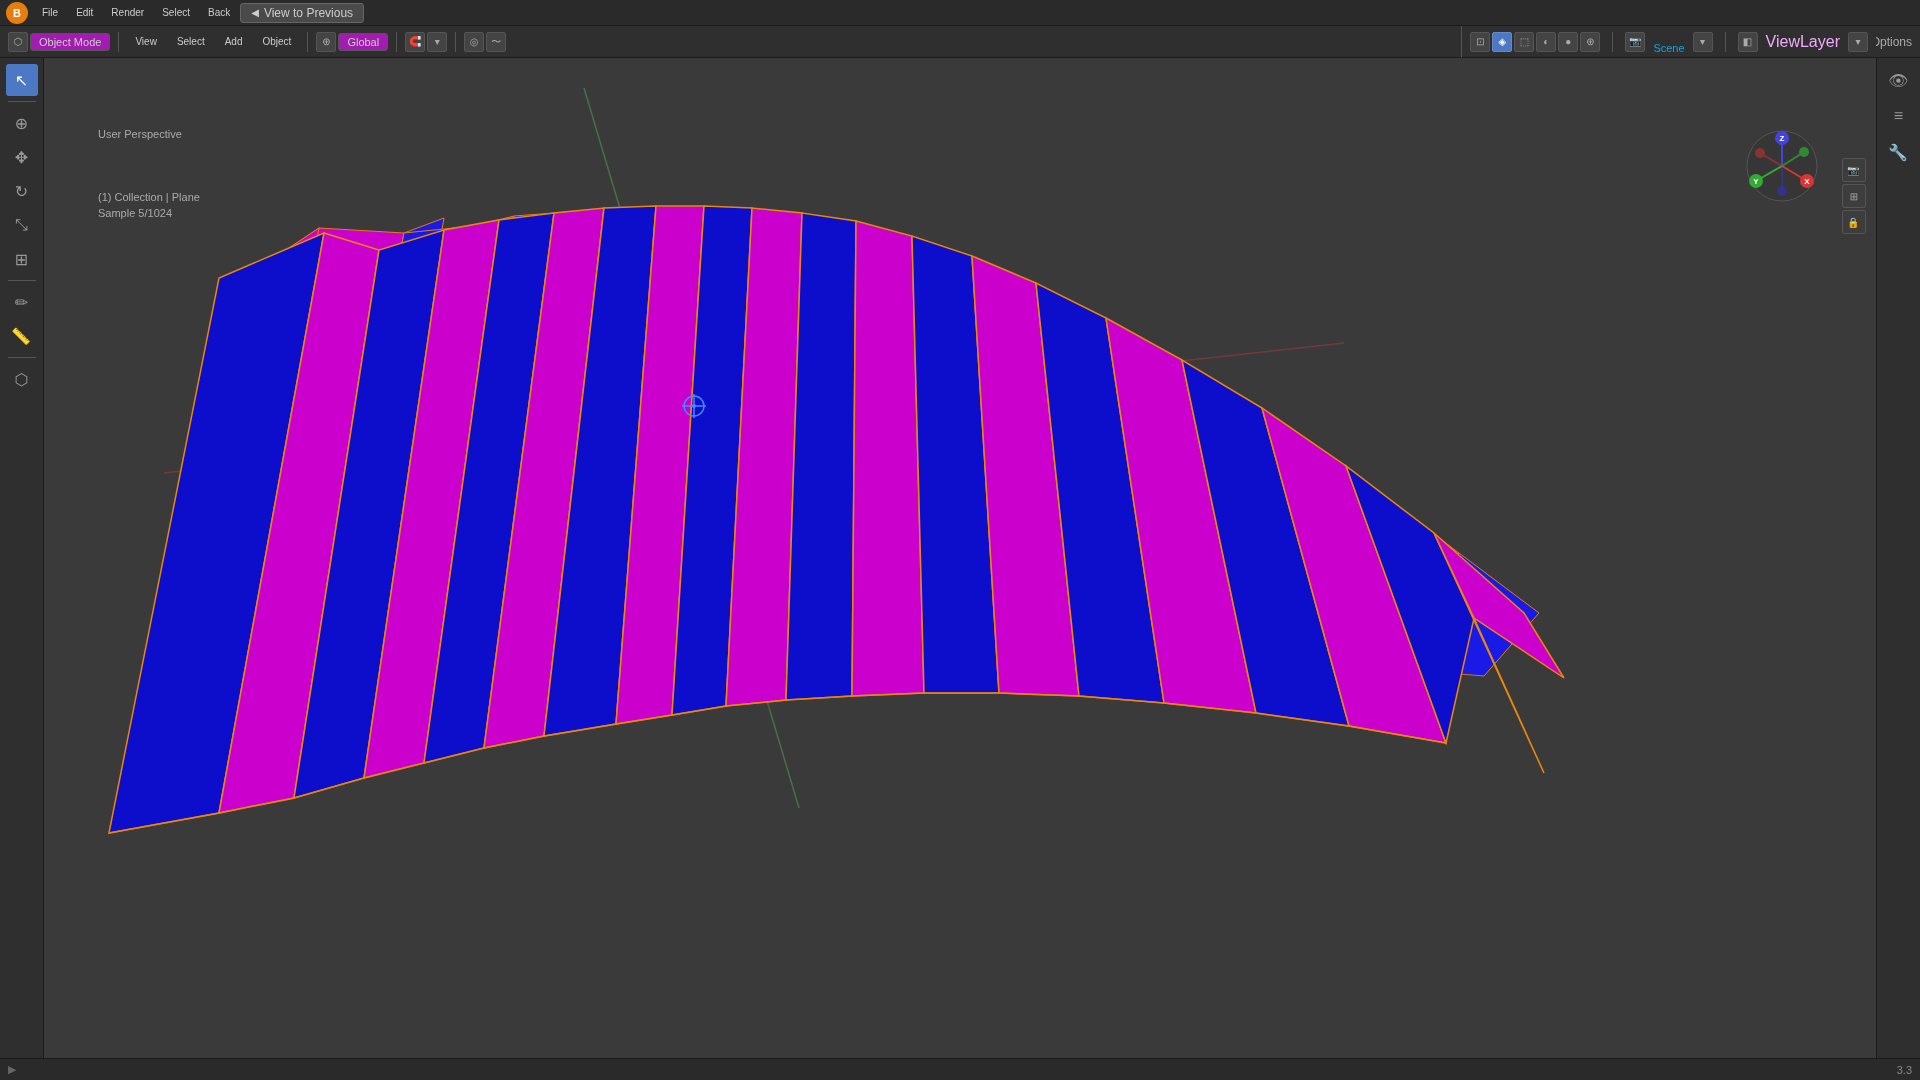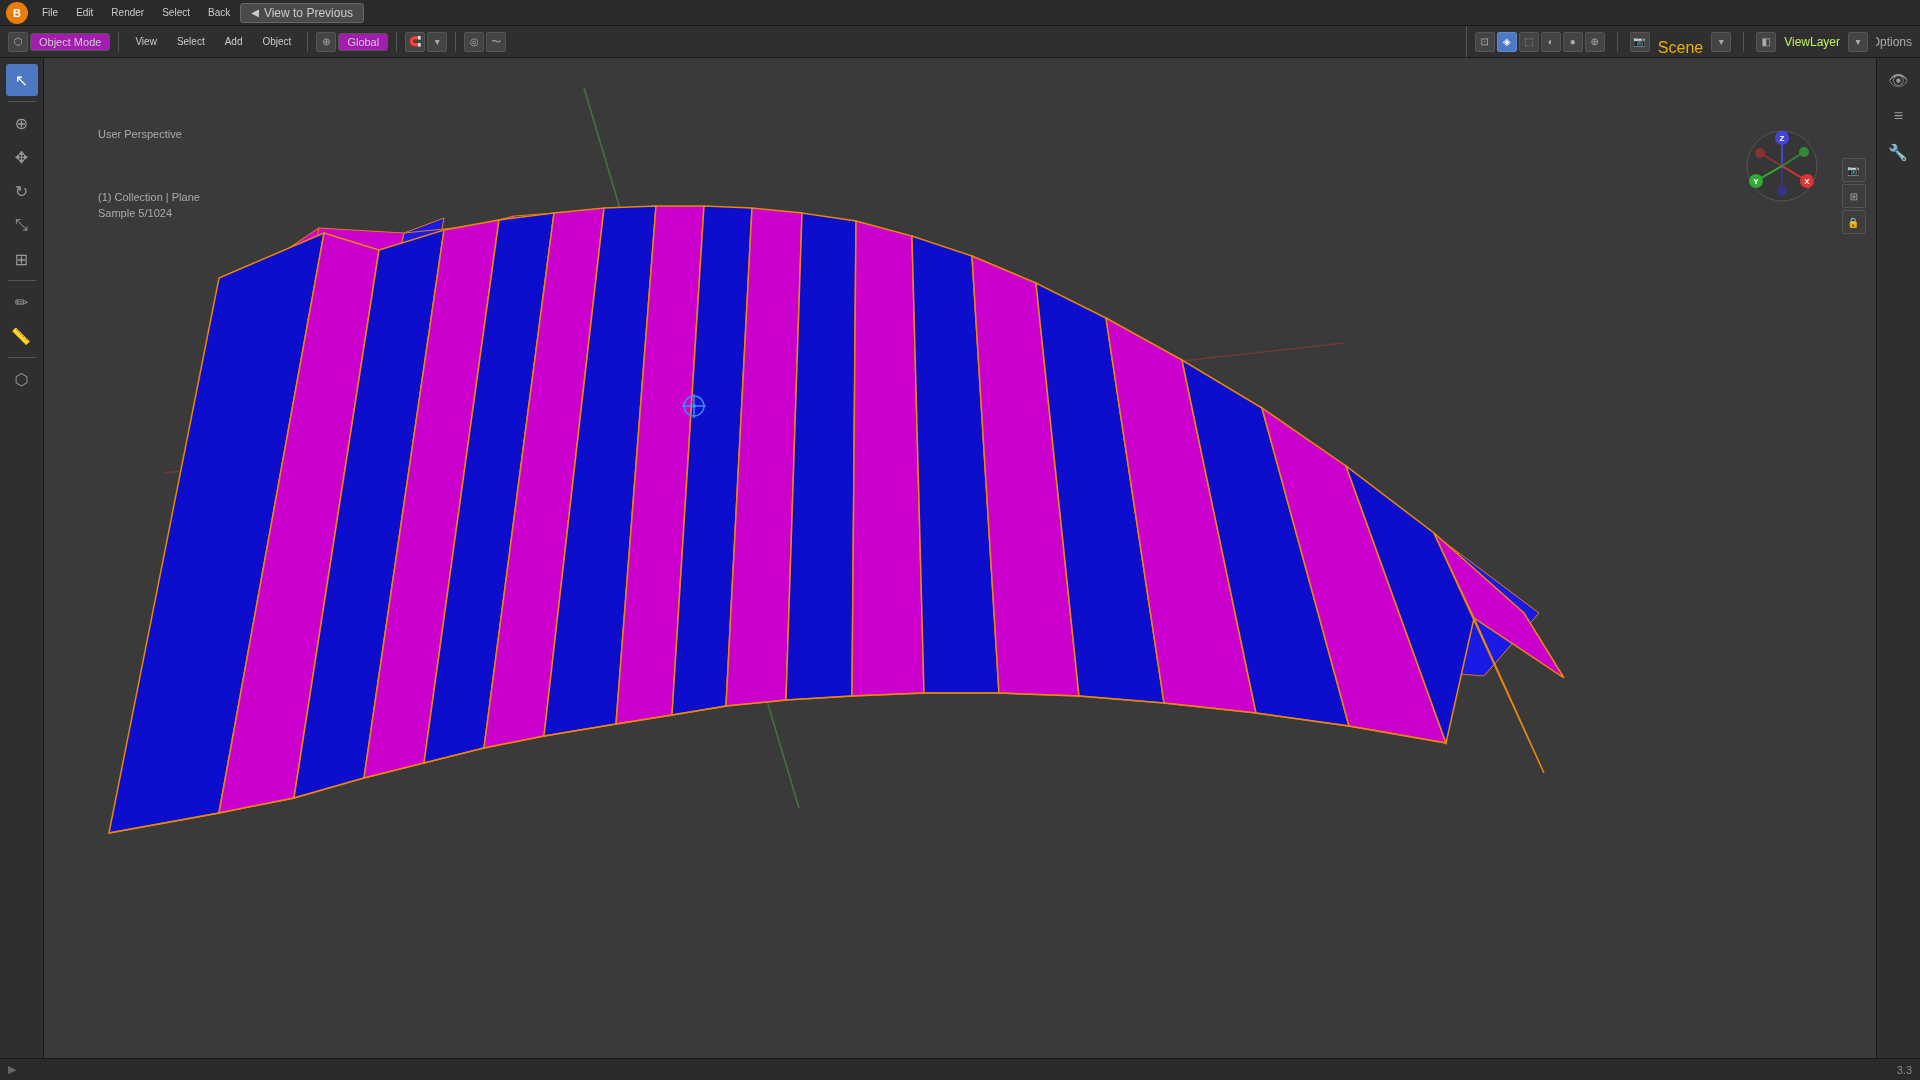--- a/index.html
+++ b/index.html
@@ -281,25 +281,25 @@
   <div class="icon-group">
     <div class="icon-sm">⊡</div>
     <div class="icon-sm icon-active">◈</div>
     <div class="icon-sm">⬚</div>
     <div class="icon-sm">◐</div>
     <div class="icon-sm">●</div>
     <div class="icon-sm">⊕</div>
   </div>
   <div class="toolbar-separator"></div>
   <div class="icon-sm">📷</div>
-  <span style="color:#eab308; font-size:16px;margin-top:13px;">Scene</span>
+  <span style="color:#0ea5e9; font-size:11px;margin-top:13px;">Scene</span>
   <div class="icon-sm">▾</div>
   <div class="toolbar-separator"></div>
   <div class="icon-sm">◧</div>
-  <span style="color:#bef264; font-size:12px;">ViewLayer</span>
+  <span style="color:#f0abfc; font-size:16px;">ViewLayer</span>
   <div class="icon-sm">▾</div>
 </div>
 
 <div id="left-sidebar">
   <button class="sidebar-tool active" title="Select">↖</button>
   <div class="sidebar-separator-h"></div>
   <button class="sidebar-tool" title="Cursor">⊕</button>
   <button class="sidebar-tool" title="Move">✥</button>
   <button class="sidebar-tool" title="Rotate">↻</button>
   <button class="sidebar-tool" title="Scale">⤡</button>

